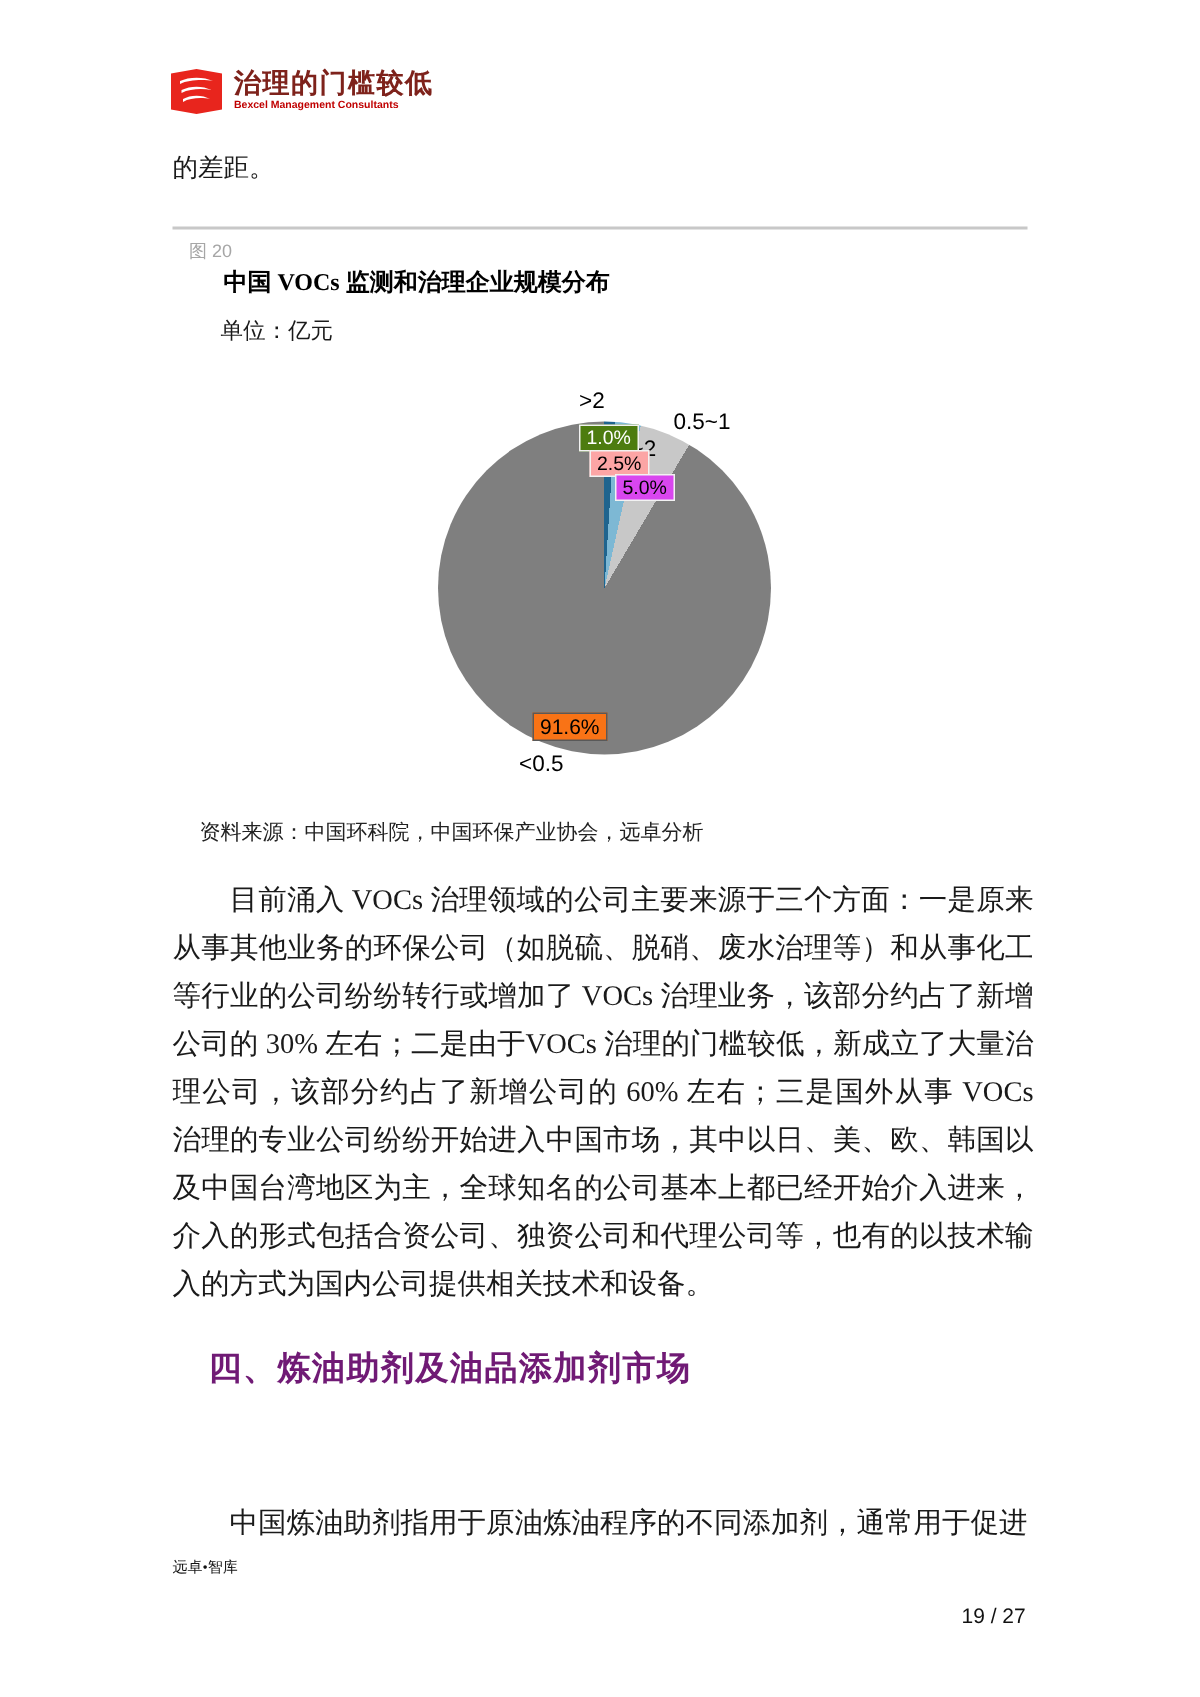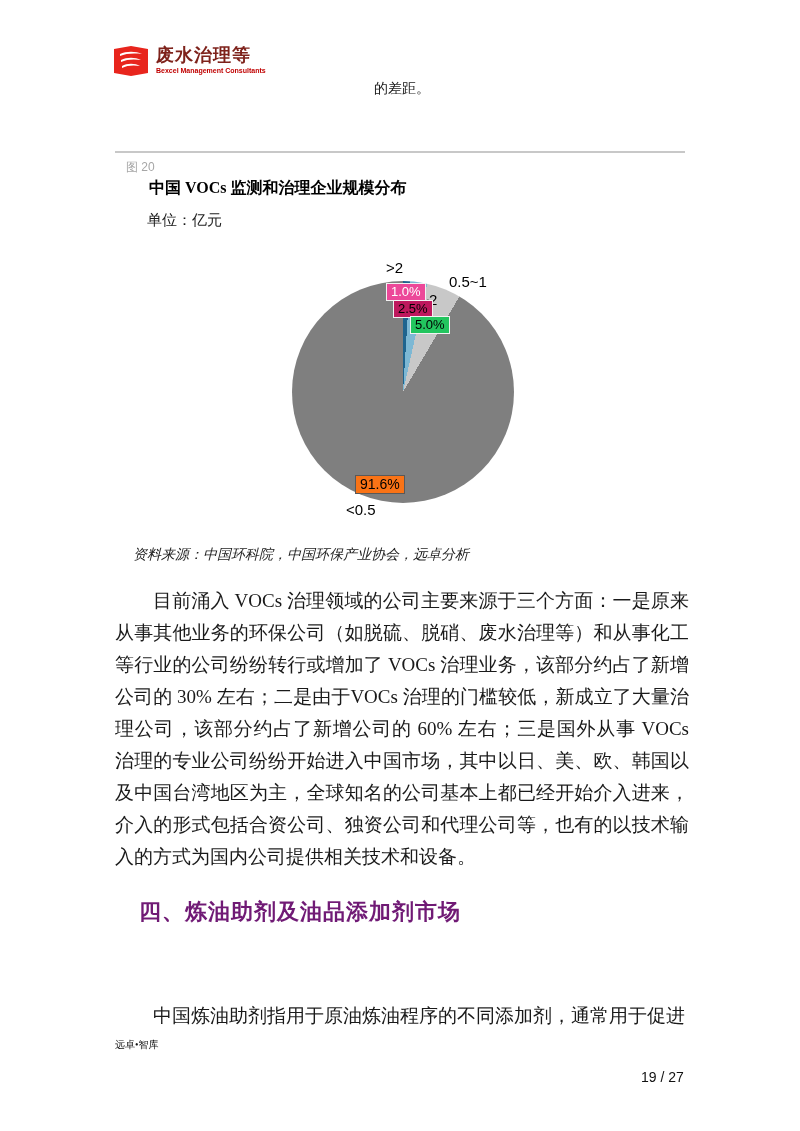--- a/index.html
+++ b/index.html
@@ -12,27 +12,27 @@
     color:#1a1a1a;
     overflow:hidden;
   }
   
   .logo{position:absolute;left:112px;top:46px;display:flex;align-items:flex-start;gap:6px;}
   .logo-icon{width:38px;height:30px;flex:0 0 auto;}
   .logo-text{display:flex;flex-direction:column;line-height:1;}
   .brand-cn{font-size:18px;font-weight:bold;color:#7e221b;letter-spacing:1px;font-family:"Liberation Serif", serif;}
   .brand-en{font-size:7px;font-weight:bold;color:#c00000;margin-top:3px;font-family:"Liberation Sans", sans-serif;}
   
-  .intro{position:absolute;left:115px;top:80px;width:574px;font-size:14px;margin:0;text-align:center;}
+  .intro{position:absolute;left:115px;top:100px;width:574px;font-size:17px;margin:0;}
   
   .fig-rule{position:absolute;left:115px;top:151px;width:570px;height:2px;background:#c8c8c8;}
   .fig-label{position:absolute;left:126px;top:159px;font-size:12px;color:#a6a6a6;font-family:"Liberation Sans", sans-serif;}
   .fig-title{position:absolute;left:149px;top:178px;margin:0;font-size:16px;font-weight:bold;color:#000000;}
   .fig-unit{position:absolute;left:147px;top:211px;font-size:15px;}
-  .fig-source{position:absolute;left:133px;top:546px;font-size:14px;font-style:italic;color:#222;}
+  .fig-source{position:absolute;left:133px;top:546px;font-size:14px;color:#222;}
   
   .chart{position:absolute;left:0;top:255px;width:800px;height:290px;font-family:"Liberation Sans", sans-serif;}
   .pie{position:absolute;left:292px;top:26px;width:222px;height:222px;border-radius:50%;}
   .cat{position:absolute;font-size:15px;color:#000;white-space:nowrap;}
   .cat.c0{left:386px;top:4px;}
   .cat.c1{left:412px;top:1px;margin-top:35px;}
   .cat.c2{left:449px;top:18px;}
   .cat.c3{left:346px;top:246px;}
   .pct{position:absolute;font-size:13px;line-height:16px;padding:0 4px;white-space:nowrap;border:1px solid #f2f2f2;color:#000;}
   .pct.p0{left:386px;top:28px;color:#ffffff;}
@@ -57,43 +57,43 @@
   <div class="logo">
     <span class="logo-icon">
       <svg width="38" height="30" viewBox="0 0 38 30" xmlns="http://www.w3.org/2000/svg">
         <path d="M2 3 L19 0 L36 3 L36 27 L19 30 L2 27 Z" fill="#e8251d"></path>
         <path d="M8 8 C14 5, 24 5, 30 8 C24 7, 14 7, 8 10 Z" fill="#ffffff"></path>
         <path d="M9 14 C15 11, 23 11, 29 14 C23 13, 15 13, 9 16 Z" fill="#ffffff"></path>
         <path d="M10 20 C15 17, 23 17, 28 20 C23 19, 15 19, 10 22 Z" fill="#ffffff"></path>
       </svg>
     </span>
     <span class="logo-text">
-      <span class="brand-cn">废水治理等</span>
+      <span class="brand-cn">治理的门槛较低</span>
       <span class="brand-en">Bexcel Management Consultants</span>
     </span>
   </div>
 
   <p class="intro">的差距。</p>
 
   <div class="fig-rule"></div>
   <div class="fig-label">图 20</div>
   <h3 class="fig-title">中国 VOCs 监测和治理企业规模分布</h3>
   <div class="fig-unit">单位：亿元</div>
 
   <div class="chart">
     <div class="pie" style="background: conic-gradient(rgb(31, 100, 142) 0deg, rgb(31, 100, 142) 3.5964deg, rgb(125, 184, 212) 3.5964deg, rgb(125, 184, 212) 12.5874deg, rgb(200, 200, 200) 12.5874deg, rgb(200, 200, 200) 30.5694deg, rgb(127, 127, 127) 30.5694deg, rgb(127, 127, 127) 360deg);"></div>
 
     <span class="cat c0">&gt;2</span>
     <span class="cat c1">1~2</span>
     <span class="cat c2">0.5~1</span>
     <span class="cat c3">&lt;0.5</span>
 
-    <span class="pct p0" style="background: #ec4899;">1.0%</span>
-    <span class="pct p1" style="background: #be185d;">2.5%</span>
-    <span class="pct p2" style="background: #22c55e;">5.0%</span>
+    <span class="pct p0" style="background: #4d7c0f;">1.0%</span>
+    <span class="pct p1" style="background: #fca5a5;">2.5%</span>
+    <span class="pct p2" style="background: #d946ef;">5.0%</span>
     <span class="pct p3">91.6%</span>
   </div>
 
   <div class="fig-source">资料来源：中国环科院，中国环保产业协会，远卓分析</div>
 
   <p class="para p-one">目前涌入 VOCs 治理领域的公司主要来源于三个方面：一是原来从事其他业务的环保公司（如脱硫、脱硝、废水治理等）和从事化工等行业的公司纷纷转行或增加了 VOCs 治理业务，该部分约占了新增公司的 30% 左右；二是由于VOCs 治理的门槛较低，新成立了大量治理公司，该部分约占了新增公司的 60% 左右；三是国外从事 VOCs 治理的专业公司纷纷开始进入中国市场，其中以日、美、欧、韩国以及中国台湾地区为主，全球知名的公司基本上都已经开始介入进来，介入的形式包括合资公司、独资公司和代理公司等，也有的以技术输入的方式为国内公司提供相关技术和设备。</p>
 
   <h2 class="section-h">四、炼油助剂及油品添加剂市场</h2>
 
   <p class="para p-two">中国炼油助剂指用于原油炼油程序的不同添加剂，通常用于促进</p>

